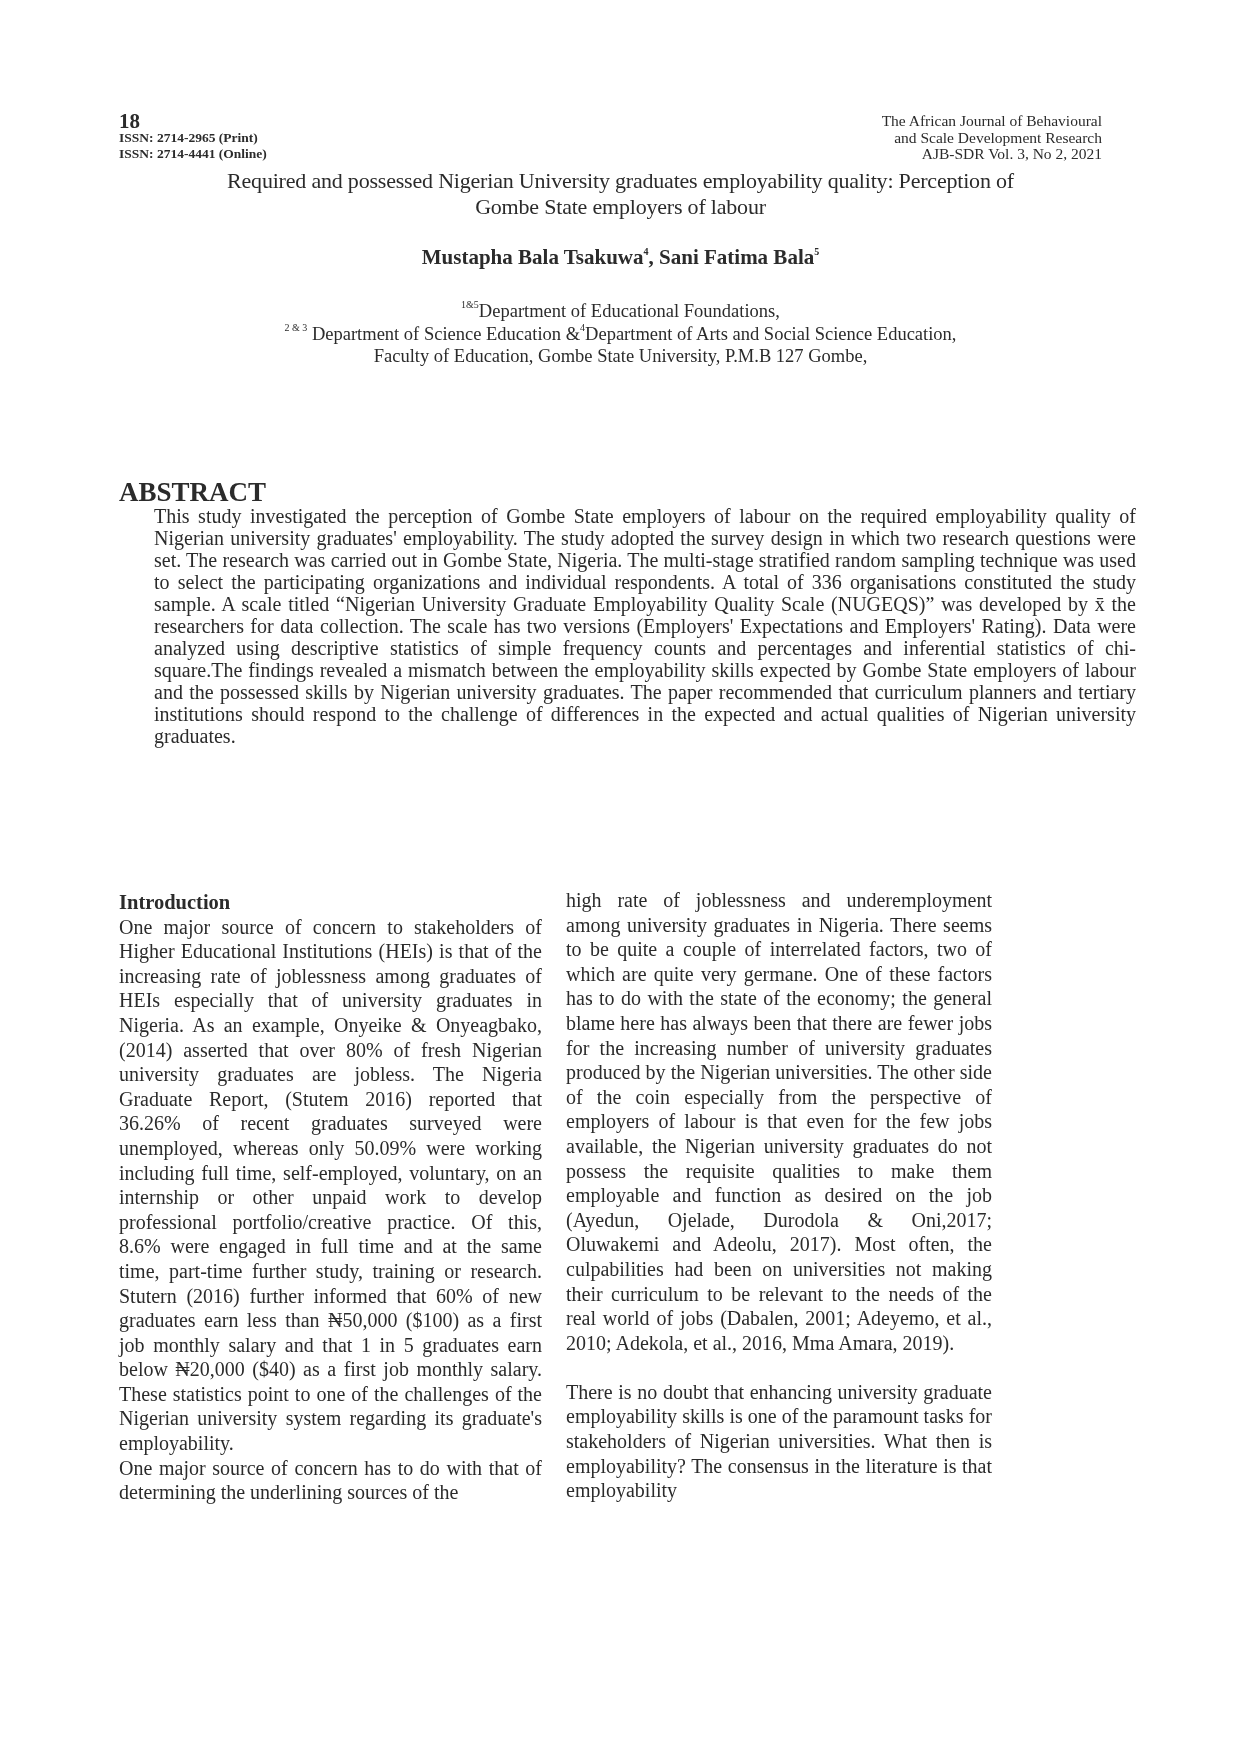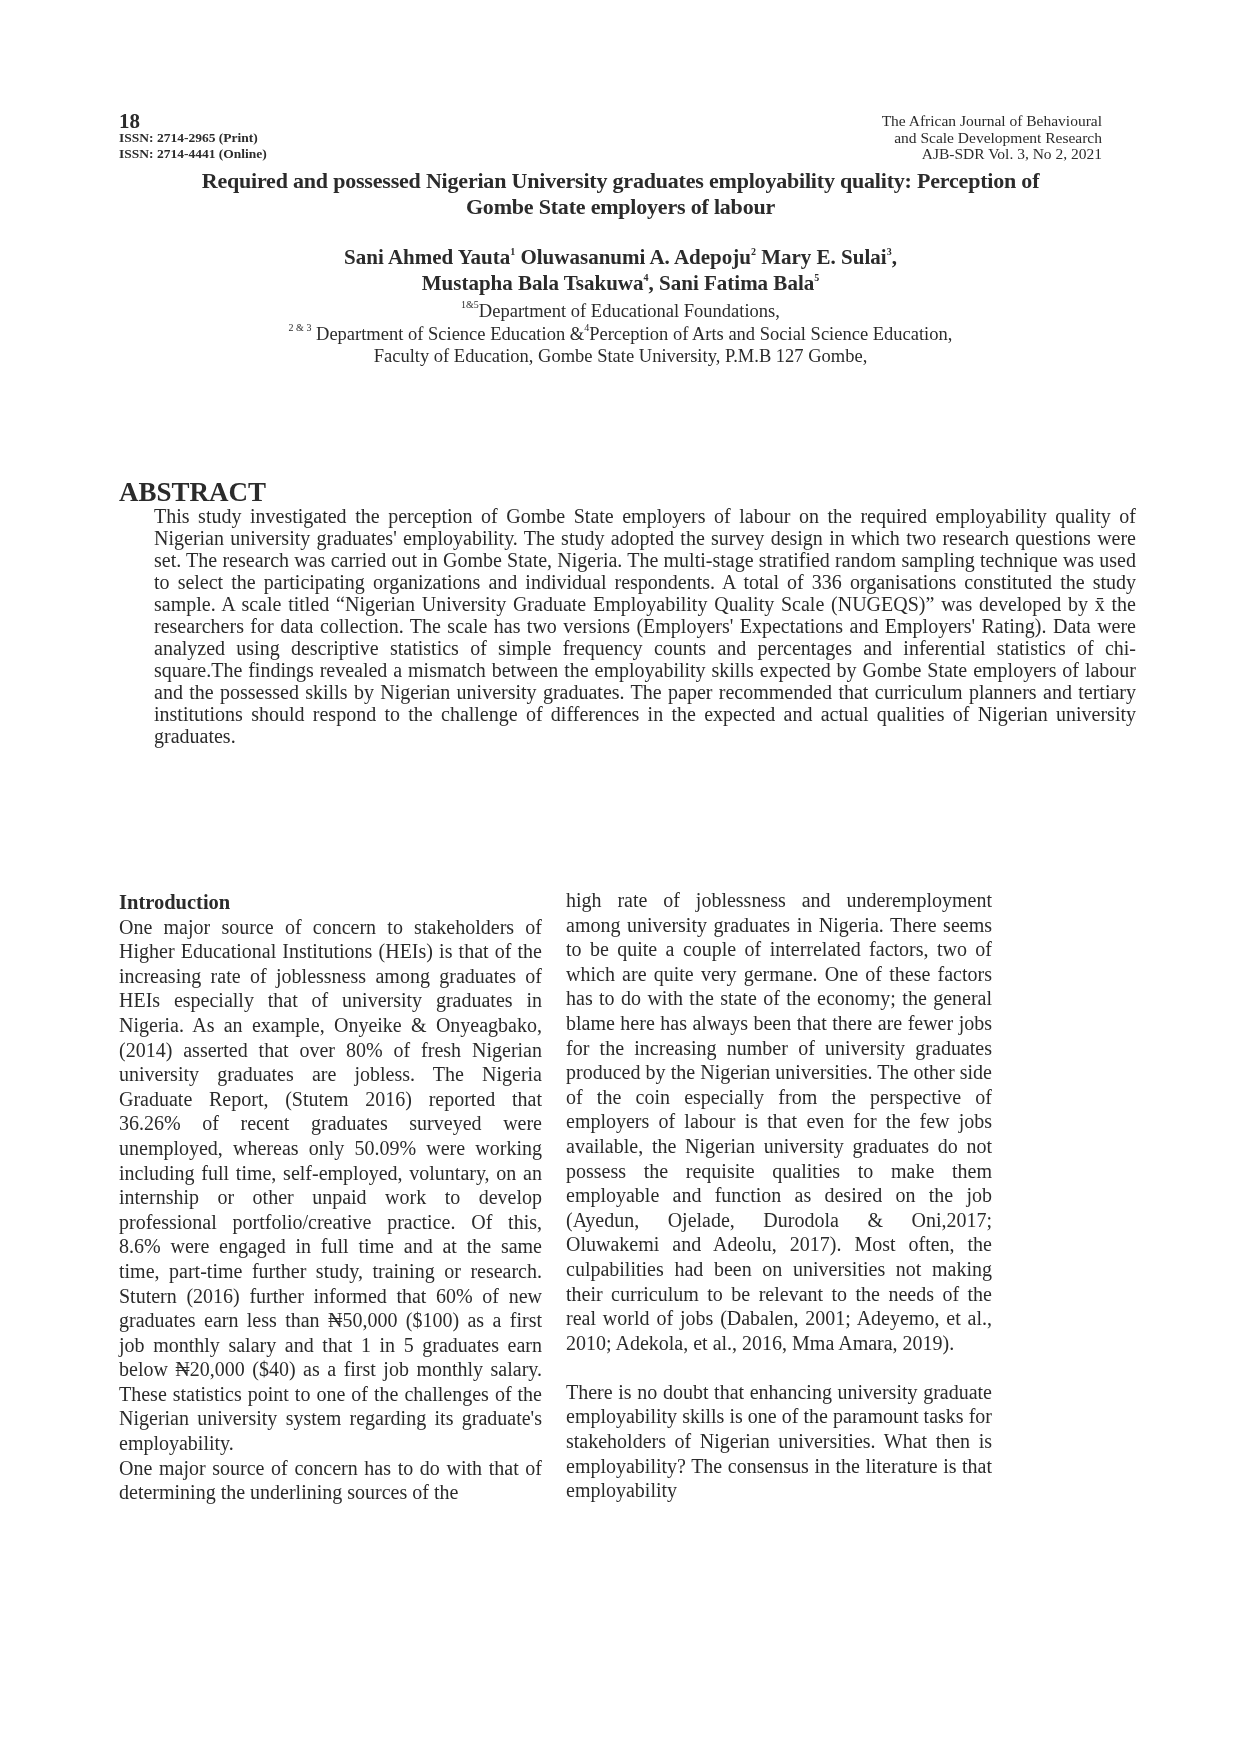--- a/index.html
+++ b/index.html
@@ -5,21 +5,21 @@
   html, body { margin: 0; padding: 0; background: #ffffff; }
   body {
     width: 1241px; height: 1754px; position: relative; overflow: hidden;
     font-family: "Liberation Serif", "DejaVu Serif", serif; color: #2b2b2b;
   }
   .page-number { position: absolute; left: 119px; top: 110px; font-size: 21px; font-weight: bold; line-height: 22px; }
   .issn { position: absolute; left: 119px; font-size: 13.5px; font-weight: bold; line-height: 16px; }
   .issn.print { top: 130px; }
   .issn.online { top: 146px; }
   .journal-info { position: absolute; right: 139px; top: 113px; text-align: right; font-size: 15.5px; line-height: 16.5px; }
-  .title { position: absolute; left: 119px; width: 1003px; top: 168px; text-align: center; font-weight: bold; font-size: 22px; line-height: 26px; letter-spacing: -0.2px; }
+  .title { position: absolute; left: 119px; width: 1003px; top: 168px; text-align: center; font-weight: normal; font-size: 22px; line-height: 26px; letter-spacing: -0.2px; }
   .authors { position: absolute; left: 119px; width: 1003px; top: 244px; text-align: center; font-weight: bold; font-size: 21px; line-height: 26px; }
   .authors sup, .affil sup { font-size: 10px; vertical-align: 9px; line-height: 0; }
   .affil { position: absolute; left: 119px; width: 1003px; top: 300px; text-align: center; font-size: 18.5px; line-height: 22.5px; }
   .abstract-heading { position: absolute; left: 119px; top: 480px; font-weight: bold; font-size: 27px; line-height: 24px; }
   .abstract-body { position: absolute; left: 119px; width: 982px; top: 505px; font-size: 20px; line-height: 22px; text-align: justify; margin-left: 35px; }
   .col { position: absolute; top: 890px; font-size: 20px; line-height: 24.6px; text-align: justify; }
   .col.left { left: 119px; width: 423px; }
   .col.right { left: 566px; width: 426px; top: 888px; }
   .section-heading { font-weight: bold; font-size: 20.5px; line-height: 24.6px; margin: 0; }
   p { margin: 0; }
@@ -37,32 +37,27 @@
   <div>AJB-SDR Vol. 3, No 2, 2021</div>
 </div>
 
 <div class="title">
   <div>Required and possessed Nigerian University graduates employability quality: Perception of</div>
   <div>Gombe State employers of labour</div>
 </div>
 
 <div class="authors">
   <div>
-    <span>Sani Ahmed Yauta</span><sup>1</sup>
-    <span>Oluwasanumi A. Adepoju</span><sup>2</sup>
-    <span>Mary E. Sulai</span><sup>3</sup><span>,</span>
-  </div>
-  <div>
     <span>Mustapha Bala Tsakuwa</span><sup>4</sup><span>, </span><span>Sani Fatima Bala</span><sup>5</sup>
   </div>
 </div>
 
 <div class="affil">
   <div><sup>1&amp;5</sup><span>Department of Educational Foundations,</span></div>
-  <div><sup>2 &amp; 3</sup> <span>Department of Science Education &amp;</span><sup>4</sup><span>Perception of Arts and Social Science Education,</span></div>
+  <div><sup>2 &amp; 3</sup> <span>Department of Science Education &amp;</span><sup>4</sup><span>Department of Arts and Social Science Education,</span></div>
   <div>Faculty of Education, Gombe State University, P.M.B 127 Gombe,</div>
 </div>
 
 <div class="abstract-heading">ABSTRACT</div>
 <p class="abstract-body">This study investigated the perception of Gombe State employers of labour on the required employability quality of Nigerian university graduates' employability. The study adopted the survey design in which two research questions were set. The research was carried out in Gombe State, Nigeria. The multi-stage stratified random sampling technique was used to select the participating organizations and individual respondents. A total of 336 organisations constituted the study sample. A scale titled “Nigerian University Graduate Employability Quality Scale (NUGEQS)” was developed by x̄ the researchers for data collection. The scale has two versions (Employers' Expectations and Employers' Rating). Data were analyzed using descriptive statistics of simple frequency counts and percentages and inferential statistics of chi-square.The findings revealed a mismatch between the employability skills expected by Gombe State employers of labour and the possessed skills by Nigerian university graduates. The paper recommended that curriculum planners and tertiary institutions should respond to the challenge of differences in the expected and actual qualities of Nigerian university graduates.</p>
 
 <div class="col left">
   <h2 class="section-heading">Introduction</h2>
   <p>One major source of concern to stakeholders of Higher Educational Institutions (HEIs) is that of the increasing rate of joblessness among graduates of HEIs especially that of university graduates in Nigeria. As an example, Onyeike &amp; Onyeagbako, (2014) asserted that over 80% of fresh Nigerian university graduates are jobless. The Nigeria Graduate Report, (Stutem 2016) reported that 36.26% of recent graduates surveyed were unemployed, whereas only 50.09% were working including full time, self-employed, voluntary, on an internship or other unpaid work to develop professional portfolio/creative practice. Of this, 8.6% were engaged in full time and at the same time, part-time further study, training or research. Stutern (2016) further informed that 60% of new graduates earn less than ₦50,000 ($100) as a first job monthly salary and that 1 in 5 graduates earn below ₦20,000 ($40) as a first job monthly salary. These statistics point to one of the challenges of the Nigerian university system regarding its graduate's employability.</p>
   <p>One major source of concern has to do with that of determining the underlining sources of the</p>

